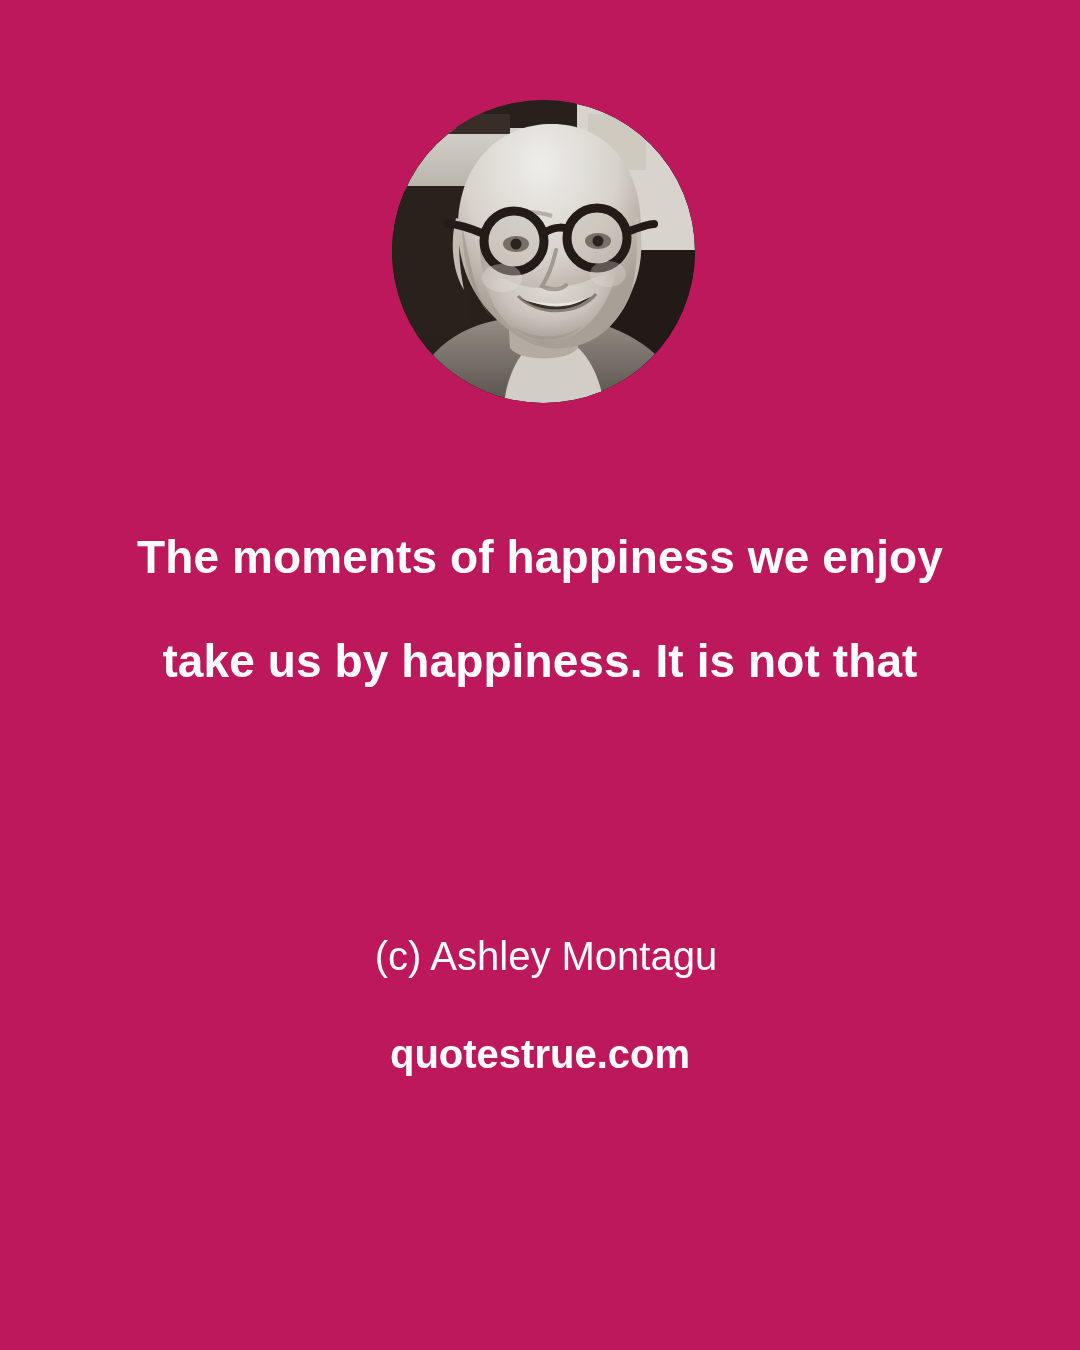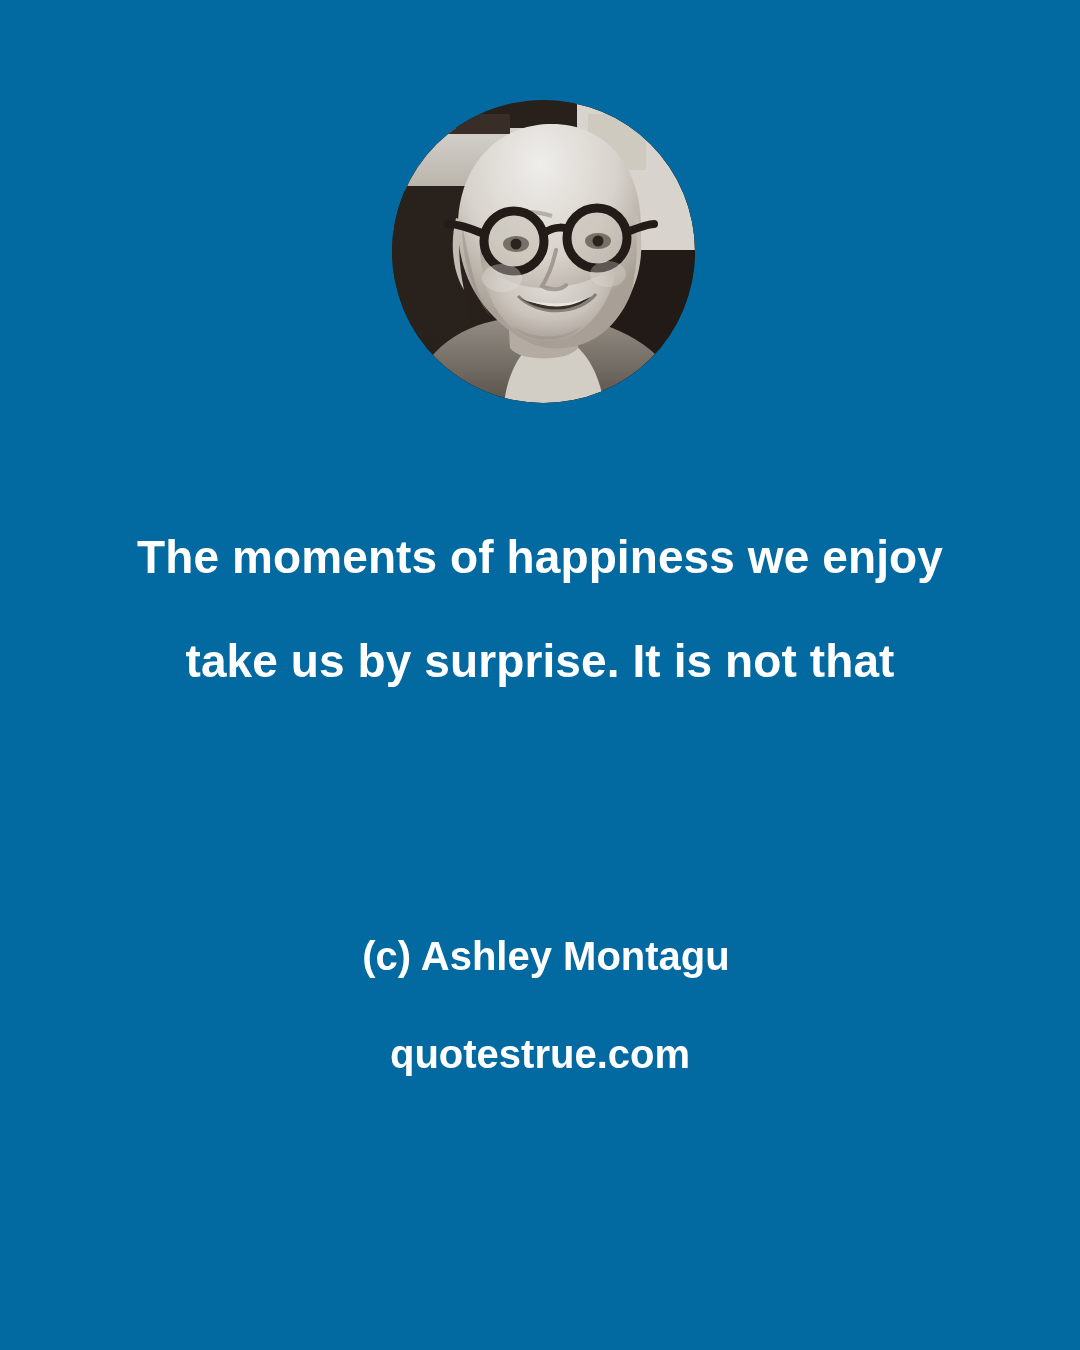--- a/index.html
+++ b/index.html
@@ -11,21 +11,21 @@
     height: 1350px;
     overflow: hidden;
     font-family: "Liberation Sans", sans-serif;
     background: #3f5de4;
   }
 
   .quote-card {
     position: relative;
     width: 1080px;
     height: 1350px;
-    background: #0369a1;
+    background: #be185d;
     box-sizing: border-box;
   }
 
   
   .portrait-wrap {
     position: absolute;
     left: 392px;
     top: 100px;
     width: 303px;
     height: 303px;
@@ -67,21 +67,21 @@
     top: 928px;
     width: 1080px;
     text-align: center;
   }
 
   .author-line {
     display: block;
     color: #ffffff;
     font-family: "Liberation Sans", sans-serif;
     font-size: 40px;
-    font-weight: 700;
+    font-weight: 400;
     line-height: 56px;
     white-space: nowrap;
     padding-left: 12px;
   }
 
   .site-line {
     display: block;
     margin-top: 42px;
     color: #ffffff;
     font-family: "Liberation Sans", sans-serif;
@@ -182,21 +182,21 @@
         <ellipse cx="110" cy="178" rx="20" ry="14" fill="#f3efe9" opacity="0.35"></ellipse>
         <ellipse cx="216" cy="174" rx="18" ry="13" fill="#f3efe9" opacity="0.3"></ellipse>
 
         <rect x="0" y="0" width="303" height="303" fill="#1d1a17" opacity="0.05"></rect>
       </g>
     </svg>
   </div>
 
   <div class="quote-block">
     <span class="quote-line">The moments of happiness we enjoy</span>
-    <span class="quote-line">take us by surprise. It is not that</span>
+    <span class="quote-line">take us by happiness. It is not that</span>
   </div>
 
   <div class="attrib-block">
     <span class="author-line">(c) Ashley Montagu</span>
     <span class="site-line">quotestrue.com</span>
   </div>
 
 </div>
 
 </body></html>

